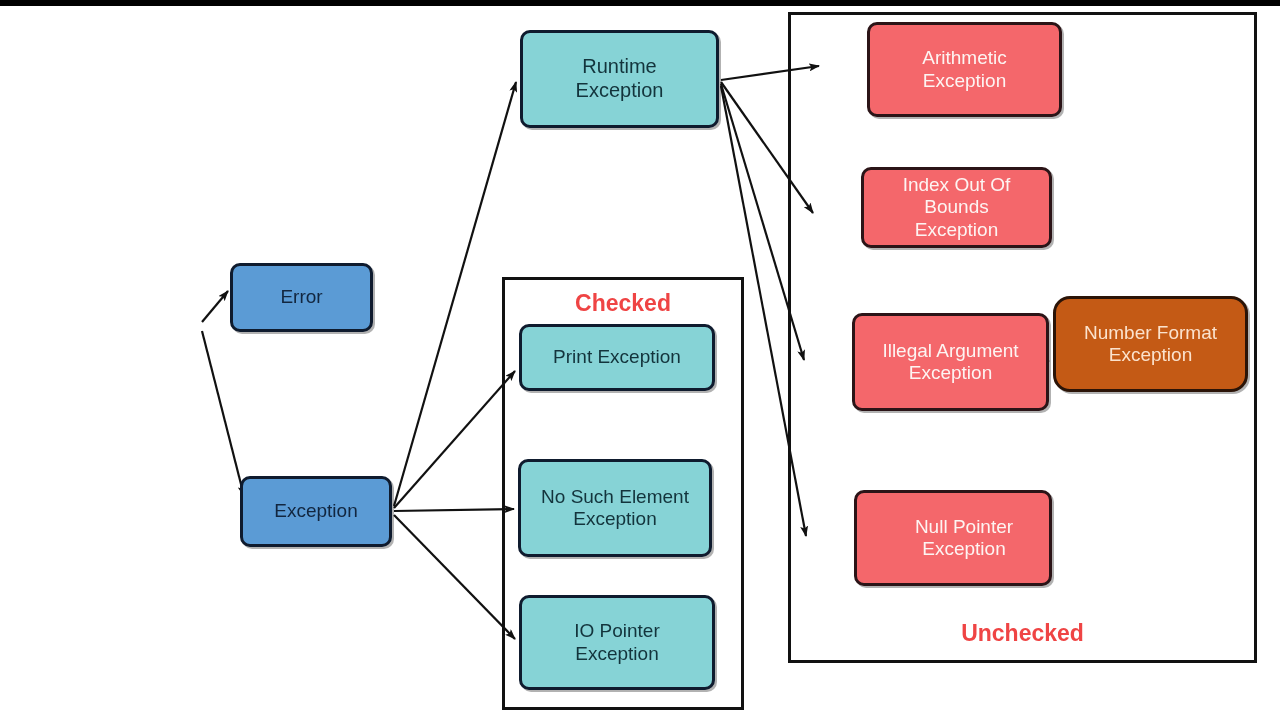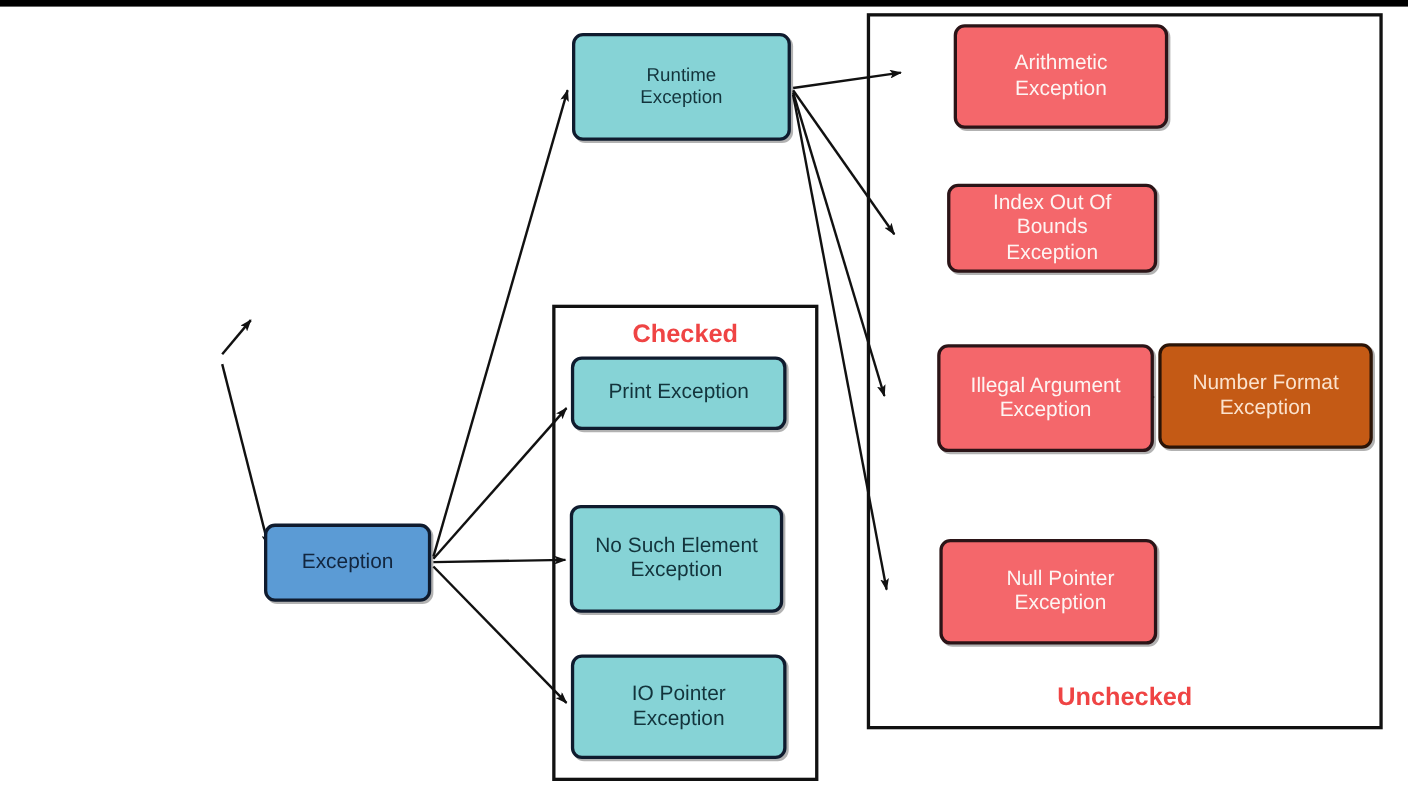--- a/index.html
+++ b/index.html
@@ -108,36 +108,37 @@
         <path d="M 394,511 L 514,509" stroke="#111111" stroke-width="2.2" fill="none" marker-end="url(#arrowhead)"></path>
         <path d="M 394,515 L 515,639" stroke="#111111" stroke-width="2.2" fill="none" marker-end="url(#arrowhead)"></path>
         <path d="M 721,80 L 819,66" stroke="#111111" stroke-width="2.2" fill="none" marker-end="url(#arrowhead)"></path>
         <path d="M 721,82 L 813,213" stroke="#111111" stroke-width="2.2" fill="none" marker-end="url(#arrowhead)"></path>
         <path d="M 721,84 L 804,360" stroke="#111111" stroke-width="2.2" fill="none" marker-end="url(#arrowhead)"></path>
         <path d="M 721,86 L 806,536" stroke="#111111" stroke-width="2.2" fill="none" marker-end="url(#arrowhead)"></path>
         <path d="M 1007,362 L 1049,361" stroke="#111111" stroke-width="2.2" fill="none" marker-end="url(#arrowhead)"></path>
       </g>
   </svg>
 
+  <div class="node node-blue" id="node-error" style="left: 230px; top: 263px; width: 143px; height: 69px; font-size: 19px; font-weight: normal;">Error</div>
   <div class="node node-blue" id="node-exception" style="left: 240px; top: 476px; width: 152px; height: 71px; font-size: 19px; font-weight: normal;">Exception</div>
 
-  <div class="node node-teal" id="node-runtime_exception" style="left: 520px; top: 30px; width: 199px; height: 98px; font-size: 17px; font-weight: normal;">Runtime
+  <div class="node node-teal" id="node-runtime_exception" style="left: 520px; top: 30px; width: 199px; height: 98px; font-size: 20px; font-weight: normal;">Runtime
 Exception</div>
   <div class="node node-teal" id="node-print_exception" style="left: 519px; top: 324px; width: 196px; height: 67px; font-size: 19px; font-weight: normal;">Print Exception</div>
   <div class="node node-teal" id="node-no_such_element_exception" style="left: 518px; top: 459px; width: 194px; height: 98px; font-size: 19px; font-weight: normal;">No Such Element
 Exception</div>
   <div class="node node-teal" id="node-io_pointer_exception" style="left: 519px; top: 595px; width: 196px; height: 95px; font-size: 19px; font-weight: normal;">IO Pointer
 Exception</div>
 
   <div class="node node-red" id="node-arithmetic_exception" style="left: 823px; top: 22px; width: 195px; height: 95px; font-size: 19px; font-weight: normal;">Arithmetic
 Exception</div>
   <div class="node node-red" id="node-index_out_of_bounds_exception" style="left: 817px; top: 167px; width: 191px; height: 81px; font-size: 19px; font-weight: normal;">Index Out Of
 Bounds
 Exception</div>
   <div class="node node-red" id="node-illegal_argument_exception" style="left: 808px; top: 313px; width: 197px; height: 98px; font-size: 19px; font-weight: normal;">Illegal Argument
 Exception</div>
   <div class="node node-red" id="node-null_pointer_exception" style="left: 810px; top: 490px; width: 198px; height: 96px; font-size: 19px; font-weight: normal; padding-left: 28px;">Null Pointer
 Exception</div>
 
-  <div class="node node-orange" id="node-number_format_exception" style="left: 1053px; top: 312px; width: 195px; height: 96px; font-size: 19px; font-weight: normal;">Number Format
+  <div class="node node-orange" id="node-number_format_exception" style="left: 1053px; top: 296px; width: 195px; height: 96px; font-size: 19px; font-weight: normal; border-radius: 17px;">Number Format
 Exception</div>
 
 </div>
 
 </body></html>

